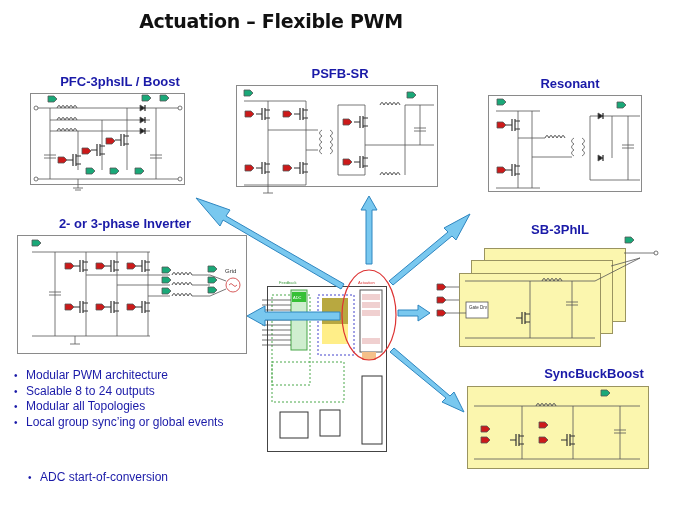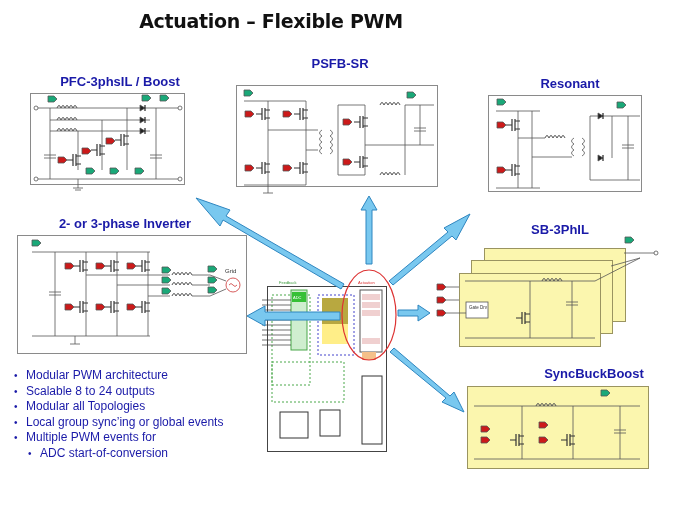--- a/index.html
+++ b/index.html
@@ -4,30 +4,30 @@
 <style>
   html, body { margin: 0; padding: 0; background: #ffffff; }
   body { width: 674px; height: 506px; position: relative; overflow: hidden; font-family: "Liberation Sans", sans-serif; }
   .title { position: absolute; left: 0; top: 10px; width: 542px; text-align: center; font-family: "DejaVu Sans", sans-serif; font-weight: bold; font-size: 19px; color: #111; letter-spacing: -0.3px; }
   .lbl { position: absolute; color: #1a1aa8; font-weight: bold; font-size: 13px; text-align: center; font-family: "Liberation Sans", sans-serif; }
   .panel { position: absolute; border: 1px solid #8a8a8a; background: #fff; }
   .panel.yellow { background: #fbf6ae; border-color: #9a9460; }
   svg { position: absolute; left: 0; top: 0; overflow: visible; }
   .bullets { position: absolute; left: 14px; top: 368px; font-size: 12px; color: #1a1aa8; line-height: 15.5px; }
   .bullets div { white-space: nowrap; }
-  .bullets .sub { padding-left: 14px; }
+  .bullets .sub { padding-left: 14px; margin-top: 40px; }
   .bullets .dot { color: #1a1aa8; display: inline-block; width: 12px; font-size: 10px; }
 </style>
 </head>
 <body>
 
 <div class="title">Actuation – Flexible PWM</div>
 
 <div class="lbl" style="left:30px;top:74px;width:180px;">PFC-3phsIL / Boost</div>
-<div class="lbl" style="left:270px;top:56px;width:140px;">PSFB-SR</div>
+<div class="lbl" style="left:270px;top:66px;width:140px;">PSFB-SR</div>
 <div class="lbl" style="left:500px;top:76px;width:140px;">Resonant</div>
 <div class="lbl" style="left:20px;top:216px;width:210px;">2- or 3-phase Inverter</div>
 <div class="lbl" style="left:500px;top:222px;width:120px;">SB-3PhIL</div>
 <div class="lbl" style="left:504px;top:366px;width:180px;">SyncBuckBoost</div>
 
 <div class="panel" style="left:30px;top:93px;width:153px;height:90px;"></div>
 <div class="panel" style="left:236px;top:85px;width:200px;height:100px;"></div>
 <div class="panel" style="left:488px;top:95px;width:152px;height:95px;"></div>
 <div class="panel" style="left:17px;top:235px;width:228px;height:117px;"></div>
 <div class="panel yellow" style="left:484px;top:248px;width:140px;height:72px;"></div>
@@ -301,15 +301,14 @@
     <path d="M398,310 L418,310 L418,305 L430,313 L418,321 L418,316 L398,316 Z"></path>
     <path d="M390,352 L446,398 L442,402 L464,412 L454,392 L450,396 L394,348 Z"></path>
   </g>
 </svg>
 
 <div class="bullets">
   <div><span class="dot">•</span><span>Modular PWM architecture</span></div>
   <div><span class="dot">•</span><span>Scalable 8 to 24 outputs</span></div>
   <div><span class="dot">•</span><span>Modular all Topologies</span></div>
   <div><span class="dot">•</span><span>Local group sync’ing or global events</span></div>
-  <div><span class="dot">•</span><span>Multiple PWM events for</span></div>
   <div class="sub"><span class="dot">•</span><span>ADC start-of-conversion</span></div>
 </div>
 
 </body></html>

